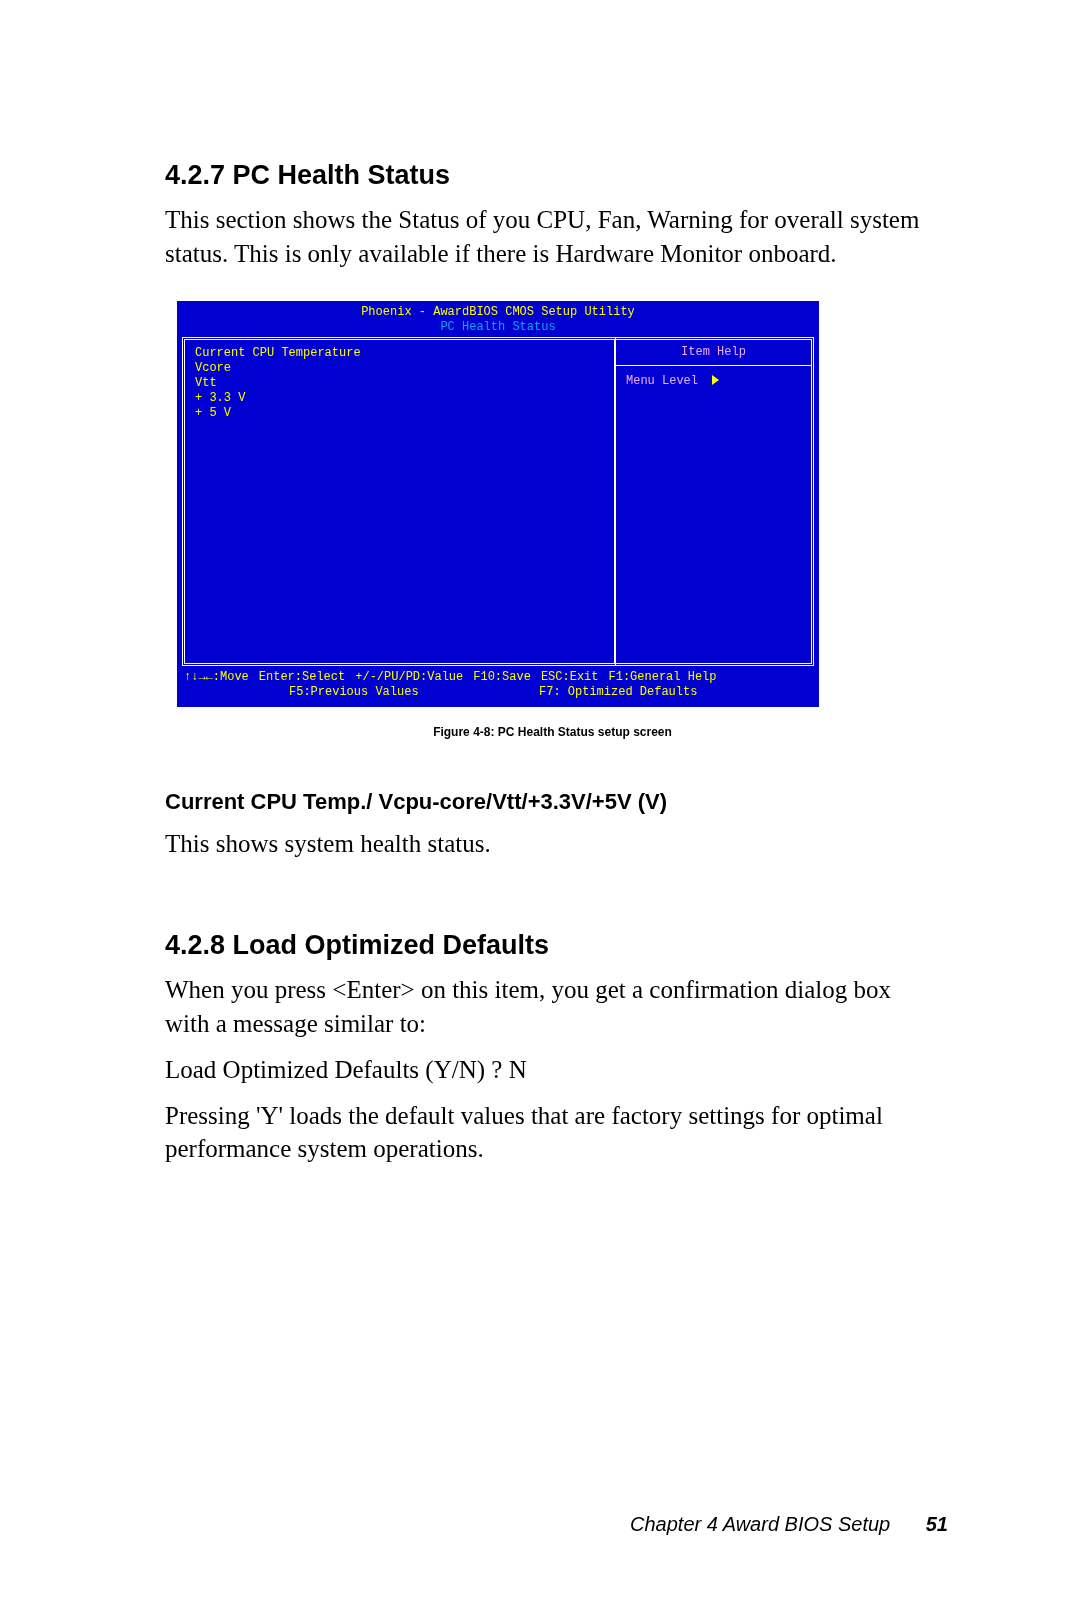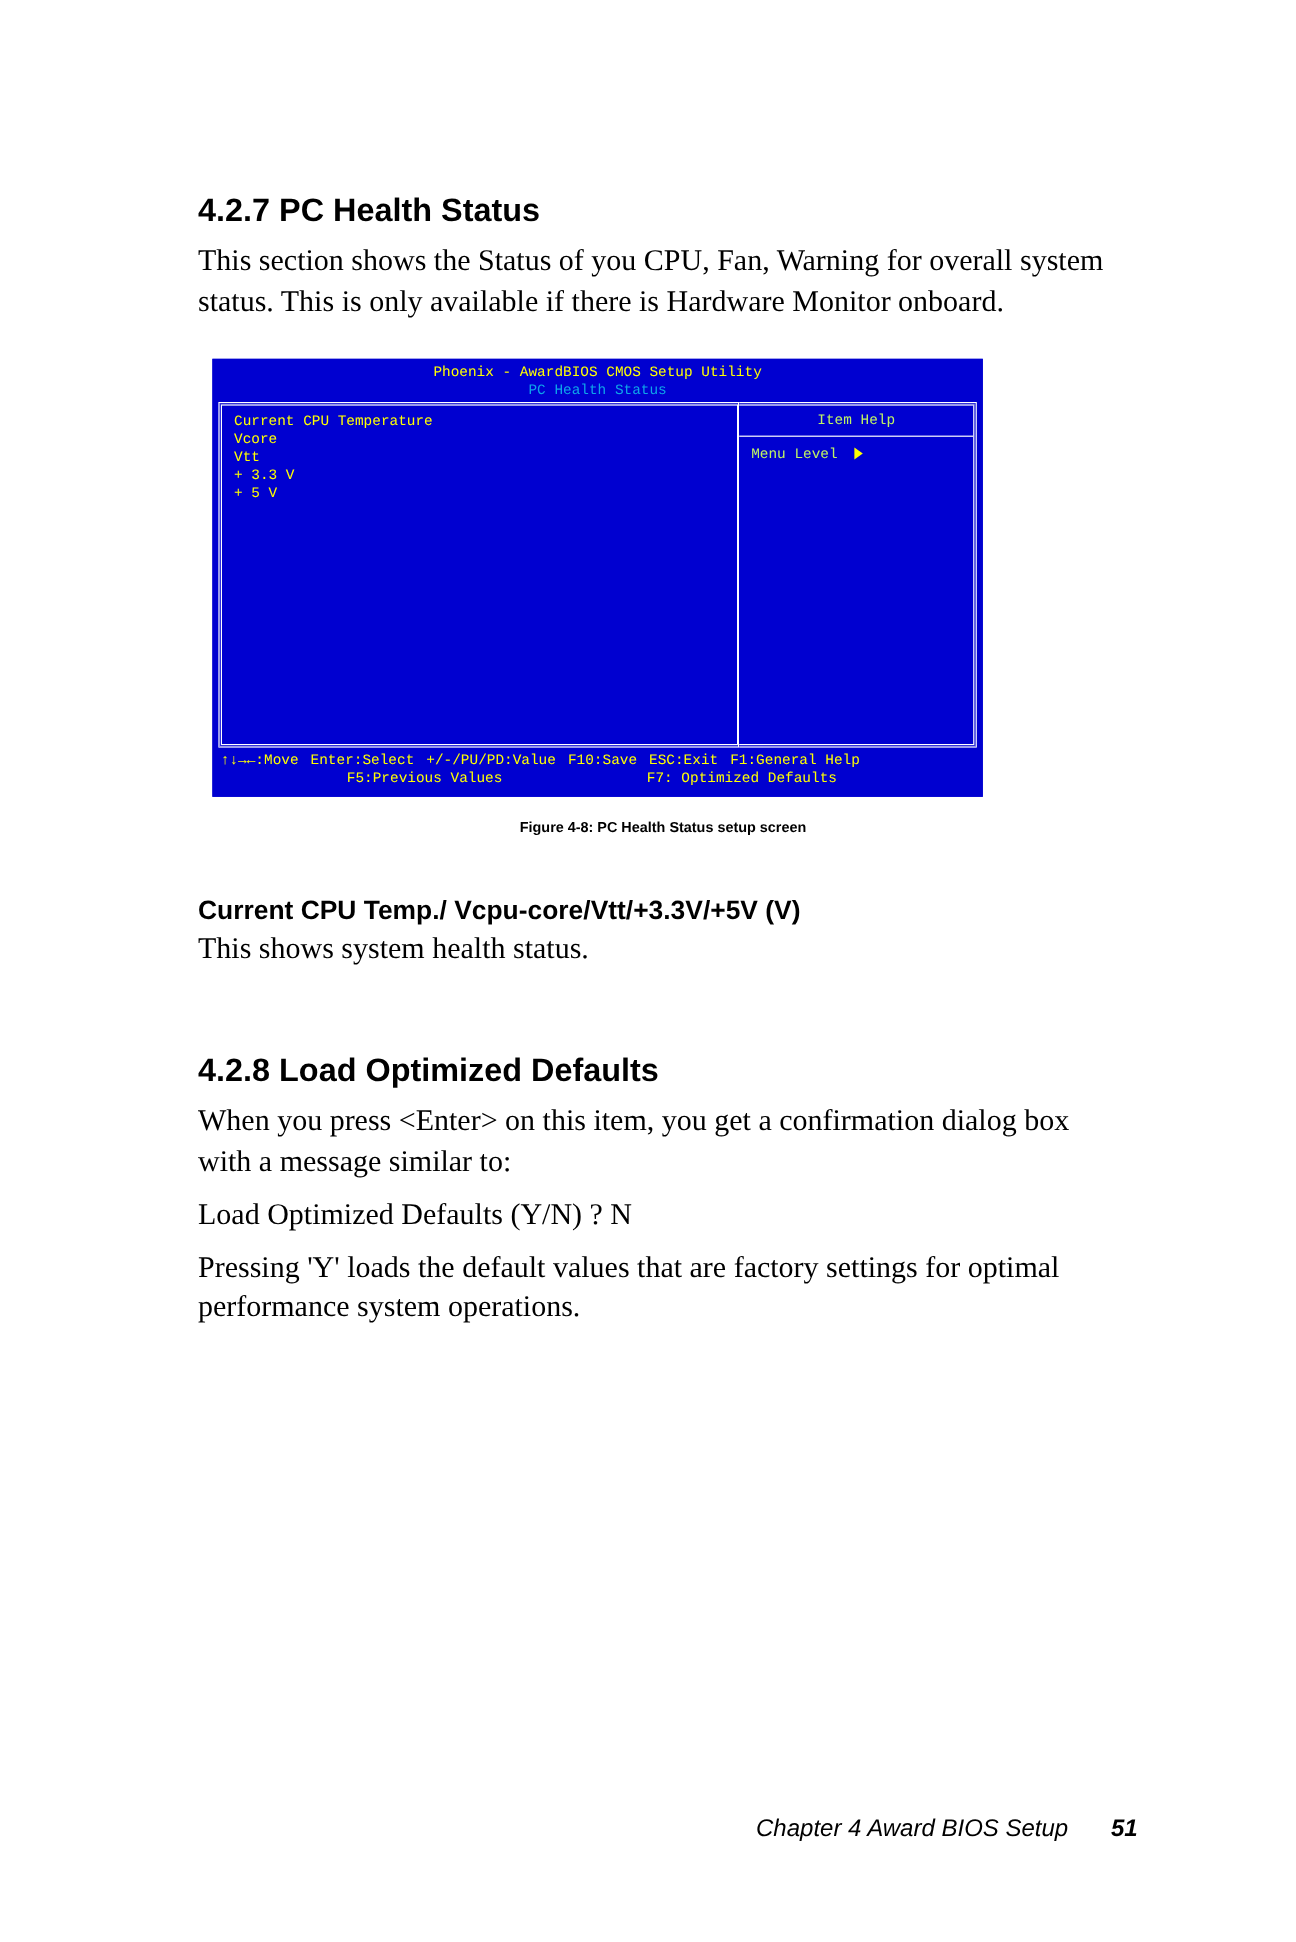--- a/index.html
+++ b/index.html
@@ -17,21 +17,21 @@
   }
   h2 {
     font-family: Arial, Helvetica, sans-serif;
     font-weight: bold;
     font-size: 27px;
     margin: 0 0 10px 0;
   }
   p.body {
     font-size: 25px;
     line-height: 1.35;
-    margin: 0 0 14px 0;
+    margin: 12px 0 14px 0;
   }
   p.body.tight {
     margin-bottom: 10px;
   }
   .bios-box {
     margin: 30px 0 18px 12px;
     width: 640px;
     background: #0000d0;
     font-family: "Courier New", monospace;
     font-size: 12px;
@@ -43,41 +43,41 @@
     text-align: center;
     padding: 3px 0 2px 0;
     color: #ffff00;
   }
   .bios-title .sub {
     color: #0ea5e9;
   }
   .bios-panels {
     display: flex;
     margin: 0 4px;
-    height: 288px;
+    height: 329px;
   }
   .bios-left {
     flex: 1;
     border-top: 3px double #fff;
     border-left: 3px double #fff;
     border-right: 2px double #fff;
     border-bottom: 3px double #fff;
     padding: 6px 10px;
     color: #ffff00;
   }
   .bios-left div {
     white-space: pre;
   }
   .bios-right {
     width: 195px;
     border-top: 3px double #fff;
     border-right: 3px double #fff;
     border-bottom: 3px double #fff;
     padding: 0;
-    color: #bef264;
+    color: #f0abfc;
   }
   .bios-help-head {
     text-align: center;
     padding: 5px 0;
     border-bottom: 1px solid #fff;
   }
   .bios-right-body {
     padding: 8px 10px;
   }
   .tri {

